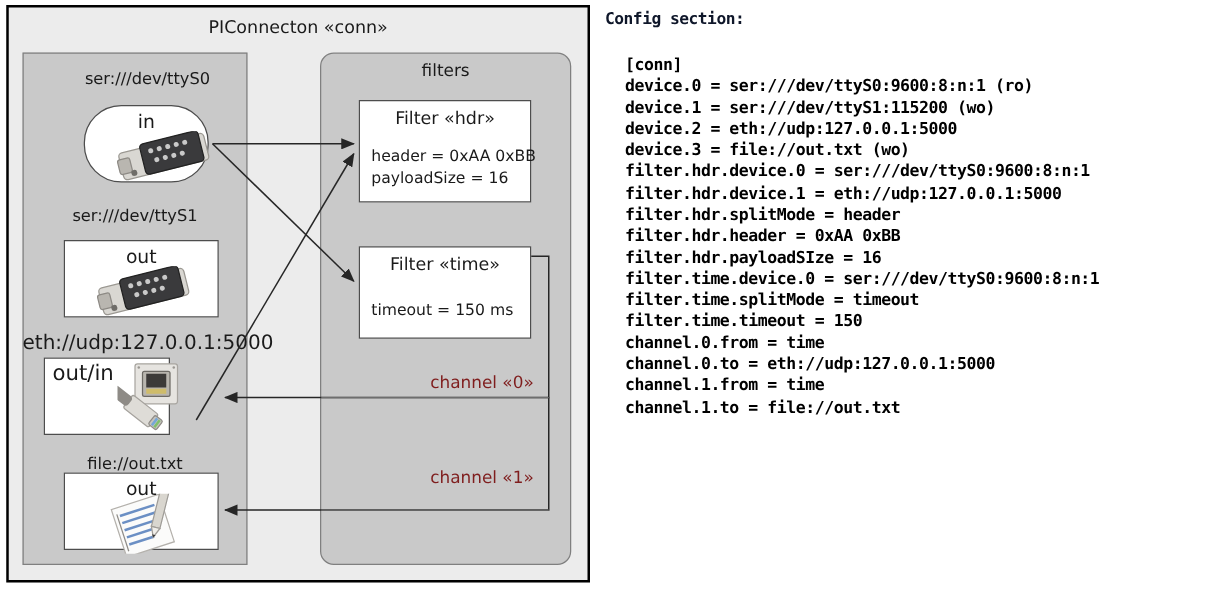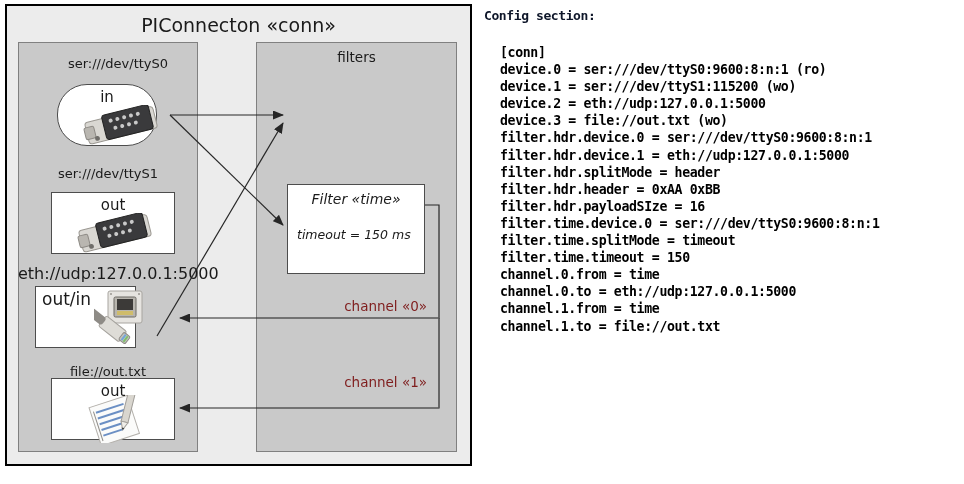--- a/index.html
+++ b/index.html
@@ -28,21 +28,21 @@
     width: 467px; height: 462px;
     background: #ececec;
     border: 2px solid #000000;
     box-sizing: border-box;
   }
   #diagram-title {
     position: absolute;
     left: 0; top: 8px;
     width: 100%;
     text-align: center;
-    font-size: 19px;
+    font-size: 14px;
     color: #1a1a1a;
   }
 
   .group-box {
     position: absolute;
     background: #c9c9c9;
     border: 1px solid #808080;
     box-sizing: border-box;
   }
   .group-title {
@@ -55,21 +55,21 @@
   }
 
   
   #devices-group {
     left: 11px; top: 36px;
     width: 180px; height: 410px;
   }
   
   #filters-group {
     left: 249px; top: 36px;
-    width: 201px; height: 410px;
+    width: 201px; height: 410px; border-radius: 11px;
   }
 
   .dev-label {
     position: absolute;
     width: 100%;
     text-align: center;
     font-size: 13px;
     color: #1a1a1a;
     left: 0;
     white-space: nowrap;
@@ -175,21 +175,21 @@
 <div id="stage">
 
   <div id="diagram">
 
     <div id="diagram-title">PIConnecton «conn»</div>
 
     <div id="devices-group" class="group-box">
     </div>
 
     <div class="dev-label" style="left:11px; top:50px; width:200px;">ser:///dev/ttyS0</div>
-    <div class="dev-box" style="left:50px; top:78px; width:100px; height:62px;border-radius:30px;">
+    <div class="dev-box" style="left:60px; top:78px; width:100px; height:62px;border-radius:30px;">
       <span class="dev-name">in</span>
       <span class="dev-icon" style="left:20px; top:20px;">
         <svg width="88" height="40" viewBox="0 0 88 40">
           <g transform="rotate(-14 44 20)">
             <rect x="8" y="9" width="70" height="22" rx="3" fill="#d9d7d2" stroke="#9b9892" stroke-width="1"></rect>
             <rect x="26" y="6" width="48" height="25" rx="3" fill="#3a3a3c" stroke="#222" stroke-width="1"></rect>
             <g fill="#c9c9c9">
               <circle cx="34" cy="13" r="2"></circle>
                 <circle cx="41" cy="13" r="2"></circle>
               <circle cx="48" cy="13" r="2"></circle>
@@ -280,22 +280,27 @@
             </g>
           </g>
         </svg>
       </span>
     </div>
 
     <div id="filters-group" class="group-box">
       <div class="group-title">filters</div>
     </div>
 
-
-    <div class="filter-box" style="left:280px; top:178px; width:138px; height:90px;font-style:italic;">
+    <div class="filter-box" style="left:280px; top:74px; width:138px; height:82px;">
+      <div class="filter-title">Filter «hdr»</div>
+      <div class="filter-attr" style="top:36px;">header = 0xAA 0xBB</div>
+      <div class="filter-attr" style="top:53px;">payloadSize = 16</div>
+    </div>
+
+    <div class="filter-box" style="left:280px; top:191px; width:138px; height:74px;">
       <div class="filter-title">Filter «time»</div>
       <div class="filter-attr" style="top:42px;">timeout = 150 ms</div>
     </div>
 
     <div class="channel-label" style="left:240px; top:292px; width:180px;">channel «0»</div>
     <div class="channel-label" style="left:240px; top:368px; width:180px;">channel «1»</div>
 
     <svg id="overlay-svg" viewBox="0 0 467 462">
       <defs>
         <marker id="ah" markerWidth="11" markerHeight="9" refX="10" refY="4.5" orient="auto" markerUnits="userSpaceOnUse">

